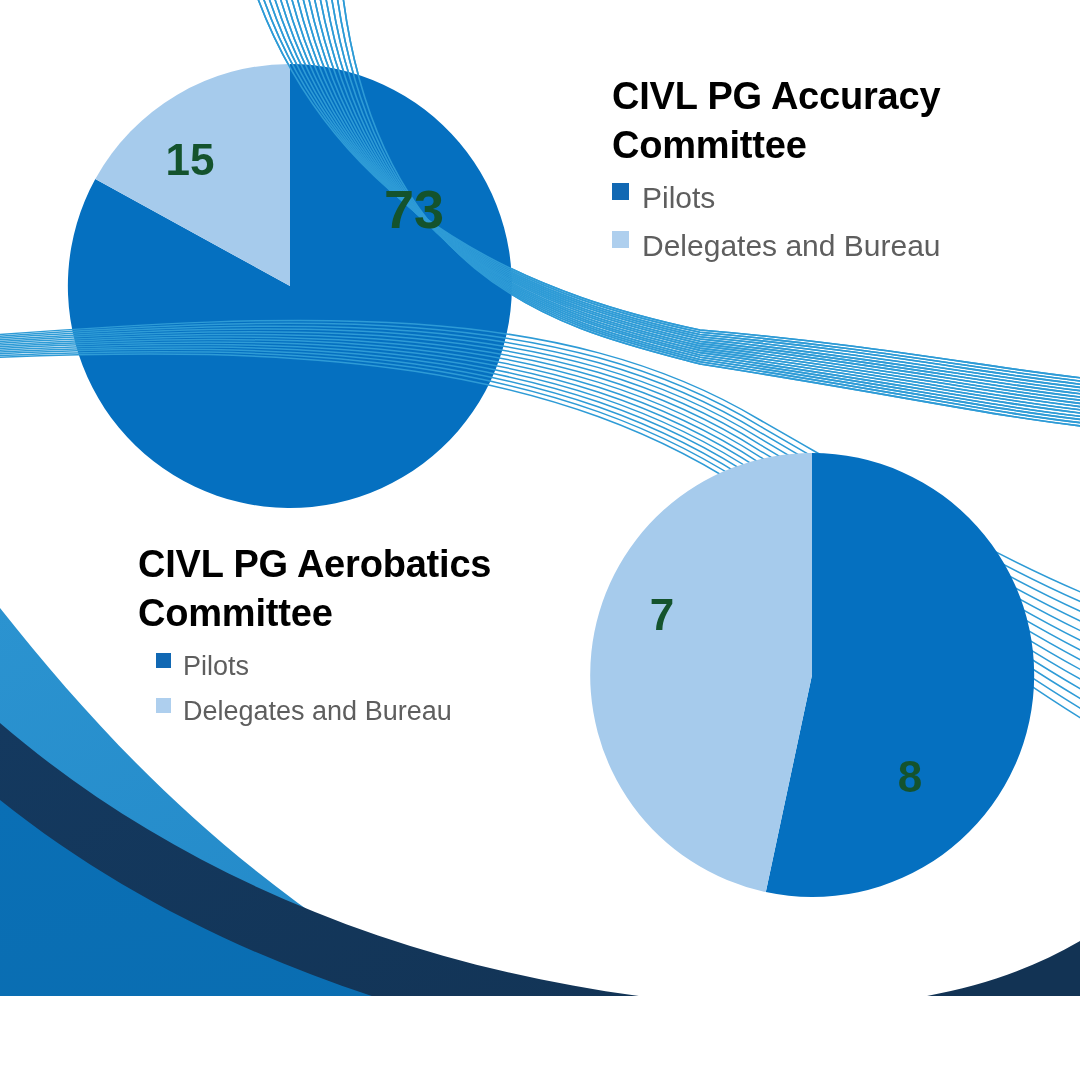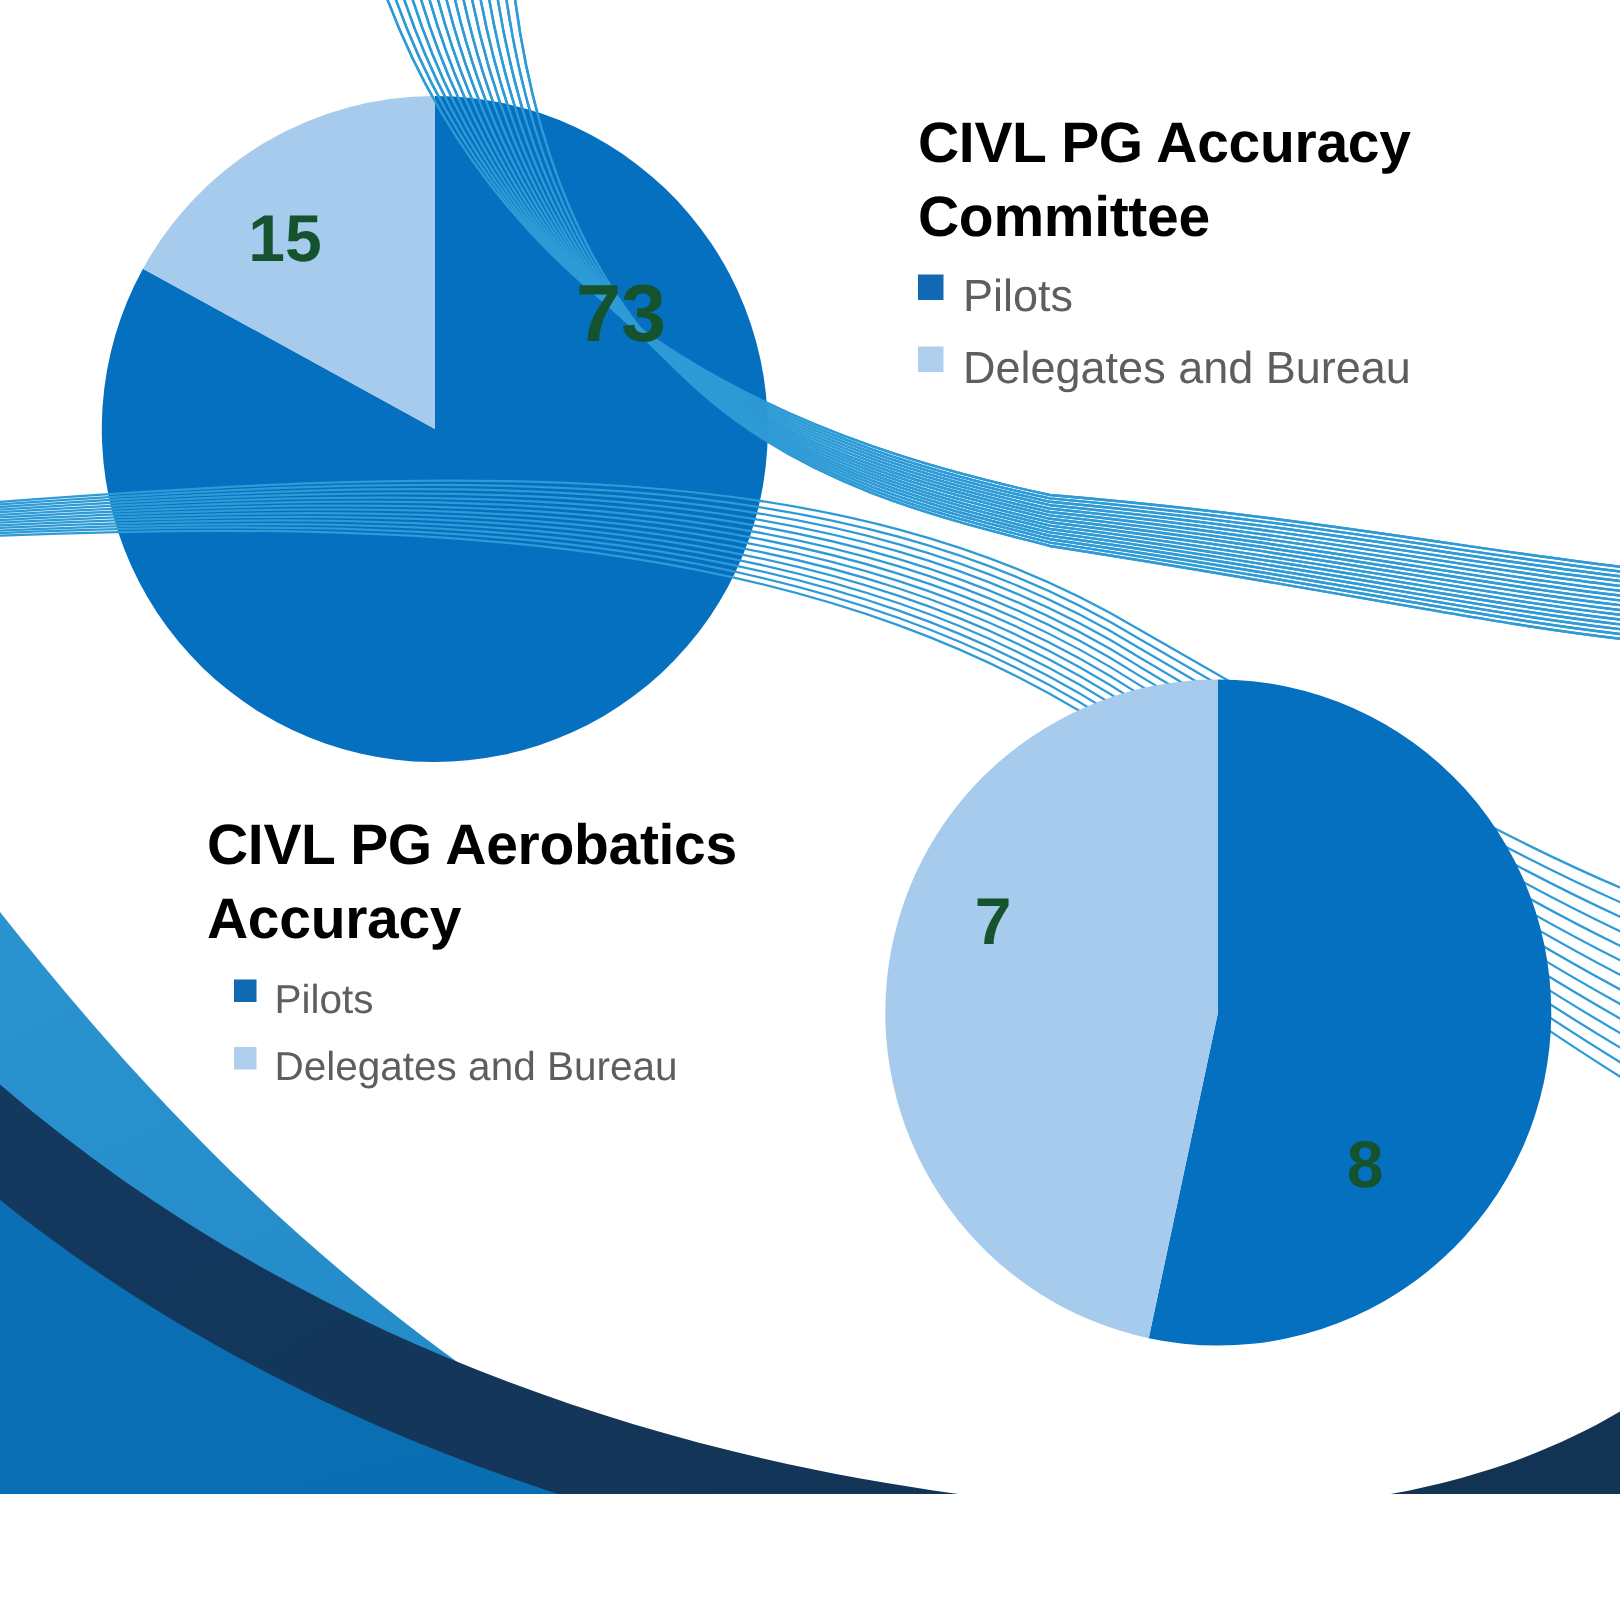--- a/index.html
+++ b/index.html
@@ -201,21 +201,21 @@
         </div>
         <div class="legend-row">
           <span class="legend-swatch" style="background:#aecfee"></span>
           <span class="legend-label">Delegates and Bureau</span>
         </div>
       </div>
     </div>
 
     <div class="block" id="aerobatics-block">
       <div class="chart-title">CIVL PG Aerobatics
-Accuracy</div>
+Committee</div>
       <div class="legend">
         <div class="legend-row">
           <span class="legend-swatch" style="background:#1168b3"></span>
           <span class="legend-label">Pilots</span>
         </div>
         <div class="legend-row">
           <span class="legend-swatch" style="background:#aecfee"></span>
           <span class="legend-label">Delegates and Bureau</span>
         </div>
       </div>

